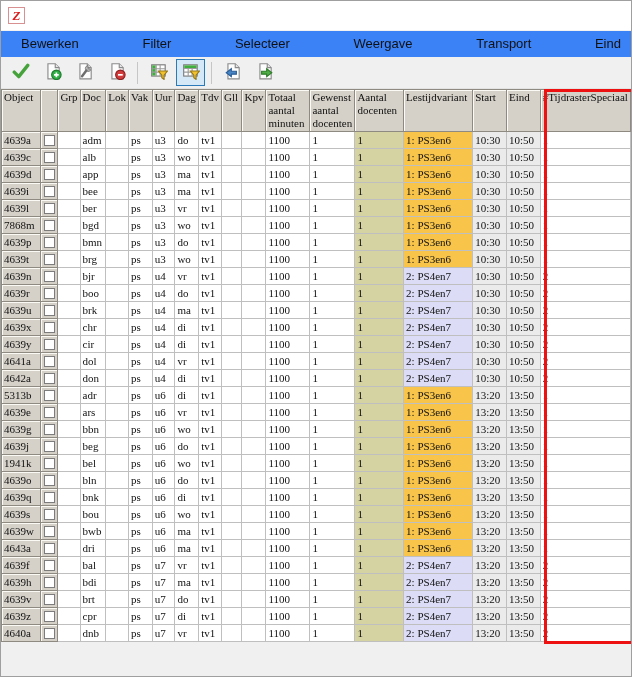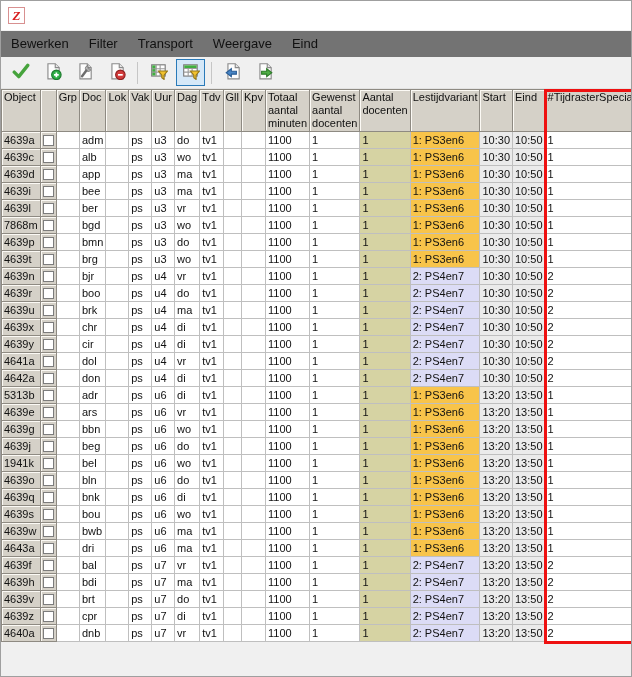--- a/index.html
+++ b/index.html
@@ -7,29 +7,29 @@
   .window{
     width:632px;height:677px;position:relative;overflow:hidden;
     background:#f0f0f0;border:1px solid #9f9f9f;
     font-family:"Liberation Sans",sans-serif;color:#111;
   }
   
   .titlebar{height:30px;background:#ffffff;display:flex;align-items:center;padding-left:7px;gap:8px;border-bottom:1px solid #f2f2f2;}
   .titlebar .title{font-size:13px;}
   .appicon{width:17px;height:17px;display:inline-flex;}
   
-  .menubar{height:26px;background:#737373;display:flex;align-items:flex-end;font-size:13px;padding-left:0;}
+  .menubar{height:26px;background:#3b82f6;display:flex;align-items:flex-end;font-size:13px;padding-left:10px;justify-content:space-between;}
   .menubar .mi{padding:4px 10px 6px 10px;cursor:default;}
   
   .toolbar{height:32px;background:#f0f0f0;display:flex;align-items:center;padding-left:5px;gap:3px;border-bottom:1px solid #e3e3e3;}
   .tbtn{width:29px;height:27px;display:flex;align-items:center;justify-content:center;border:1px solid transparent;background:transparent;padding:0;}
   .tbtn.active{background:#d5e8f8;border:1px solid #2a7ab9;}
   .tsep{width:1px;height:22px;background:#c6c6c6;margin:0 3px;}
   
-  .grid-wrap{position:relative;}
+  .grid-wrap{position:relative;font-family:Liberation Serif, serif;}
   table{border-collapse:collapse;table-layout:fixed;font-size:11px;line-height:13px;}
   th{
     background:#d5d1c8;border:1px solid #8e8a82;font-weight:normal;text-align:left;
     vertical-align:top;padding:1px 2px;white-space:pre-line;height:42px;overflow:hidden;
     box-shadow:inset 1px 1px 0 #fcfaf5;
   }
   td{
     border:1px solid #bfbfbf;height:17px;padding:0 2px;white-space:nowrap;overflow:hidden;
     background:#ffffff;
   }
@@ -48,22 +48,23 @@
       <svg width="17" height="17" viewBox="0 0 17 17">
         <rect x="0.5" y="0.5" width="16" height="16" fill="#ffffff" stroke="#d89090"></rect>
         <text x="8.5" y="13" font-size="13" font-family="Liberation Serif, serif" font-weight="bold" font-style="italic" fill="#d81e1e" text-anchor="middle">Z</text>
       </svg>
     </span>
   </div>
 
   <div class="menubar" id="menubar">
       <div class="mi">Bewerken</div>
       <div class="mi">Filter</div>
+      <div class="mi">Selecteer</div>
+      <div class="mi">Weergave</div>
       <div class="mi">Transport</div>
-      <div class="mi">Weergave</div>
       <div class="mi">Eind</div>
     </div>
 
   <div class="toolbar" id="toolbar">
       <button class="tbtn">
         <span><svg width="18" height="18" viewBox="0 0 16 16">
             <path d="M2 9 L6 13 L14 3" fill="none" stroke="#46a33c" stroke-width="3" stroke-linecap="round" stroke-linejoin="round"></path>
           </svg></span>
       </button>
       <button class="tbtn">

